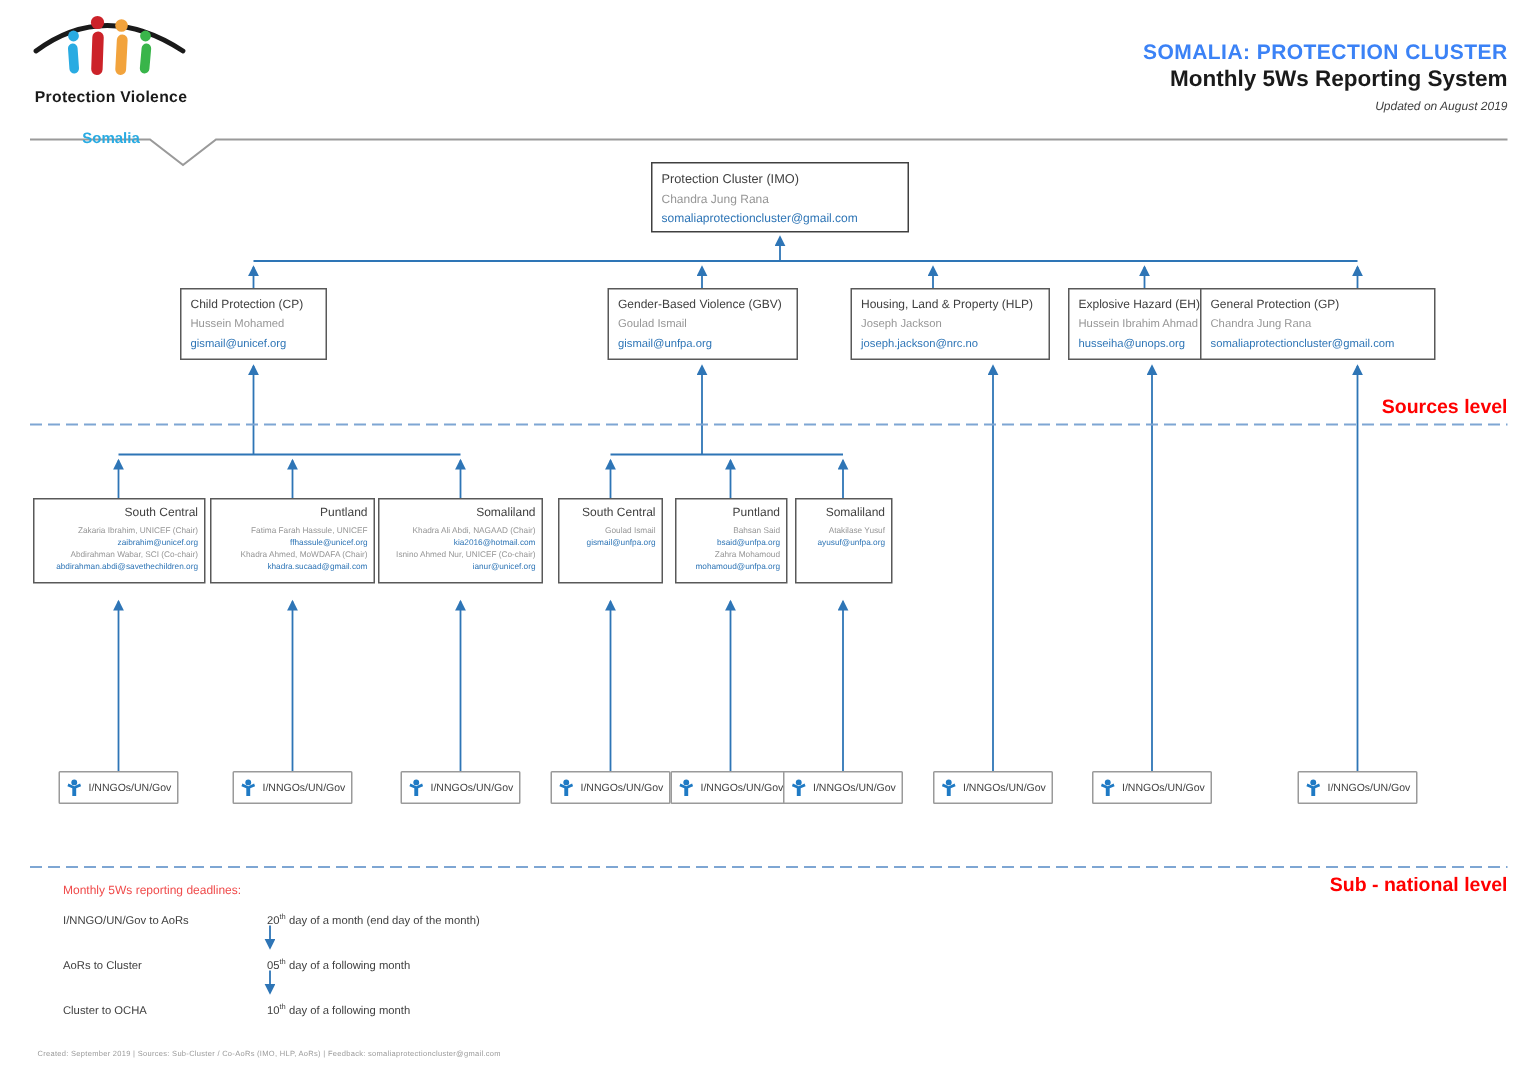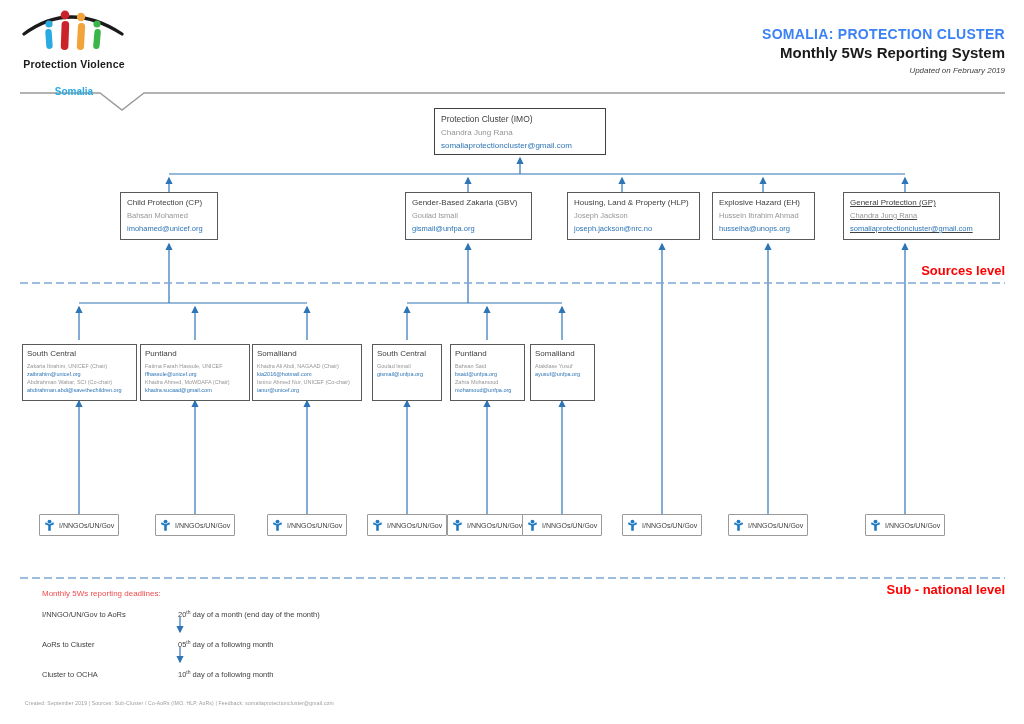--- a/index.html
+++ b/index.html
@@ -19,21 +19,21 @@
   
   .obox{position:absolute;background:#fff;border:1px solid #595959;box-sizing:border-box;padding:5px 6px;}
   .obox .b-title{font-size:8px;color:#404040;margin-bottom:4px;white-space:nowrap;}
   .obox .b-name{font-size:7.5px;color:#969696;margin-bottom:4px;white-space:nowrap;}
   .obox .b-email{font-size:7.5px;color:#2E75B6;white-space:nowrap;}
   .imo{left:434px;top:108px;width:172px;height:47px;border-color:#404040;}
   .imo .b-title{font-size:8.5px;}
   .imo .b-name,.imo .b-email{font-size:8px;}
 
   
-  .region{position:absolute;top:344px;height:57px;background:#fff;border:1px solid #595959;box-sizing:border-box;padding:4px 4px;}
+  .region{position:absolute;top:332px;height:57px;background:#fff;border:1px solid #595959;box-sizing:border-box;padding:4px 4px;text-align:right;}
   .r-title{font-size:8px;color:#404040;margin-bottom:5px;white-space:nowrap;}
   .r-name{font-size:5.5px;color:#969696;margin-bottom:1.5px;white-space:nowrap;}
   .r-email{font-size:5.5px;color:#2E75B6;margin-bottom:2.5px;white-space:nowrap;}
 
   
   .pbox{position:absolute;top:514px;width:80px;height:22px;border:1px solid #9a9a9a;border-radius:1px;
         box-sizing:border-box;display:flex;align-items:center;gap:3px;padding:0 3px;background:#fff;}
   .pbox .plabel{font-size:7px;color:#404040;white-space:nowrap;}
   .pbox svg{flex:0 0 auto;}
 
@@ -120,50 +120,50 @@
         <rect x="73.8" y="23" width="6.4" height="20" rx="3.2" fill="#39B54A" transform="rotate(5 77 33)"></rect>
       </g>
     </svg>
     <div class="logo-title">Protection Violence</div>
     <div class="logo-sub">Somalia</div>
   </div>
 
   <div class="hdr-right">
     <div class="hdr-l1">SOMALIA: PROTECTION CLUSTER</div>
     <div class="hdr-l2">Monthly 5Ws Reporting System</div>
-    <div class="hdr-upd">Updated on February 2019</div>
+    <div class="hdr-upd">Updated on August 2019</div>
   </div>
 
   <div class="obox imo">
     <div class="b-title">Protection Cluster (IMO)</div>
     <div class="b-name">Chandra Jung Rana</div>
     <div class="b-email">somaliaprotectioncluster@gmail.com</div>
   </div>
 
   <div class="obox" style="left:120px;top:192px;width:98px;height:48px;">
     <div class="b-title">Child Protection (CP)</div>
-    <div class="b-name">Bahsan Mohamed</div>
-    <div class="b-email">imohamed@unicef.org</div>
+    <div class="b-name">Hussein Mohamed</div>
+    <div class="b-email">gismail@unicef.org</div>
   </div>
   <div class="obox" style="left:405px;top:192px;width:127px;height:48px;">
-    <div class="b-title">Gender-Based Zakaria (GBV)</div>
+    <div class="b-title">Gender-Based Violence (GBV)</div>
     <div class="b-name">Goulad Ismail</div>
     <div class="b-email">gismail@unfpa.org</div>
   </div>
   <div class="obox" style="left:712px;top:192px;width:103px;height:48px;">
     <div class="b-title">Explosive Hazard (EH)</div>
     <div class="b-name">Hussein Ibrahim Ahmad</div>
     <div class="b-email">husseiha@unops.org</div>
   </div>
   <div class="obox" style="left:567px;top:192px;width:133px;height:48px;">
     <div class="b-title">Housing, Land &amp; Property (HLP)</div>
     <div class="b-name">Joseph Jackson</div>
     <div class="b-email">joseph.jackson@nrc.no</div>
   </div>
-  <div class="obox" style="left:843px;top:192px;width:157px;height:48px;text-decoration:underline;">
+  <div class="obox" style="left:800px;top:192px;width:157px;height:48px;">
     <div class="b-title">General Protection (GP)</div>
     <div class="b-name">Chandra Jung Rana</div>
     <div class="b-email">somaliaprotectioncluster@gmail.com</div>
   </div>
 
   <div class="lvl lvl-nat">Sources level</div>
   <div class="lvl lvl-sub">Sub - national level</div>
 
   <div class="region" style="left:22px;width:115px;">
     <div class="r-title">South Central</div>

